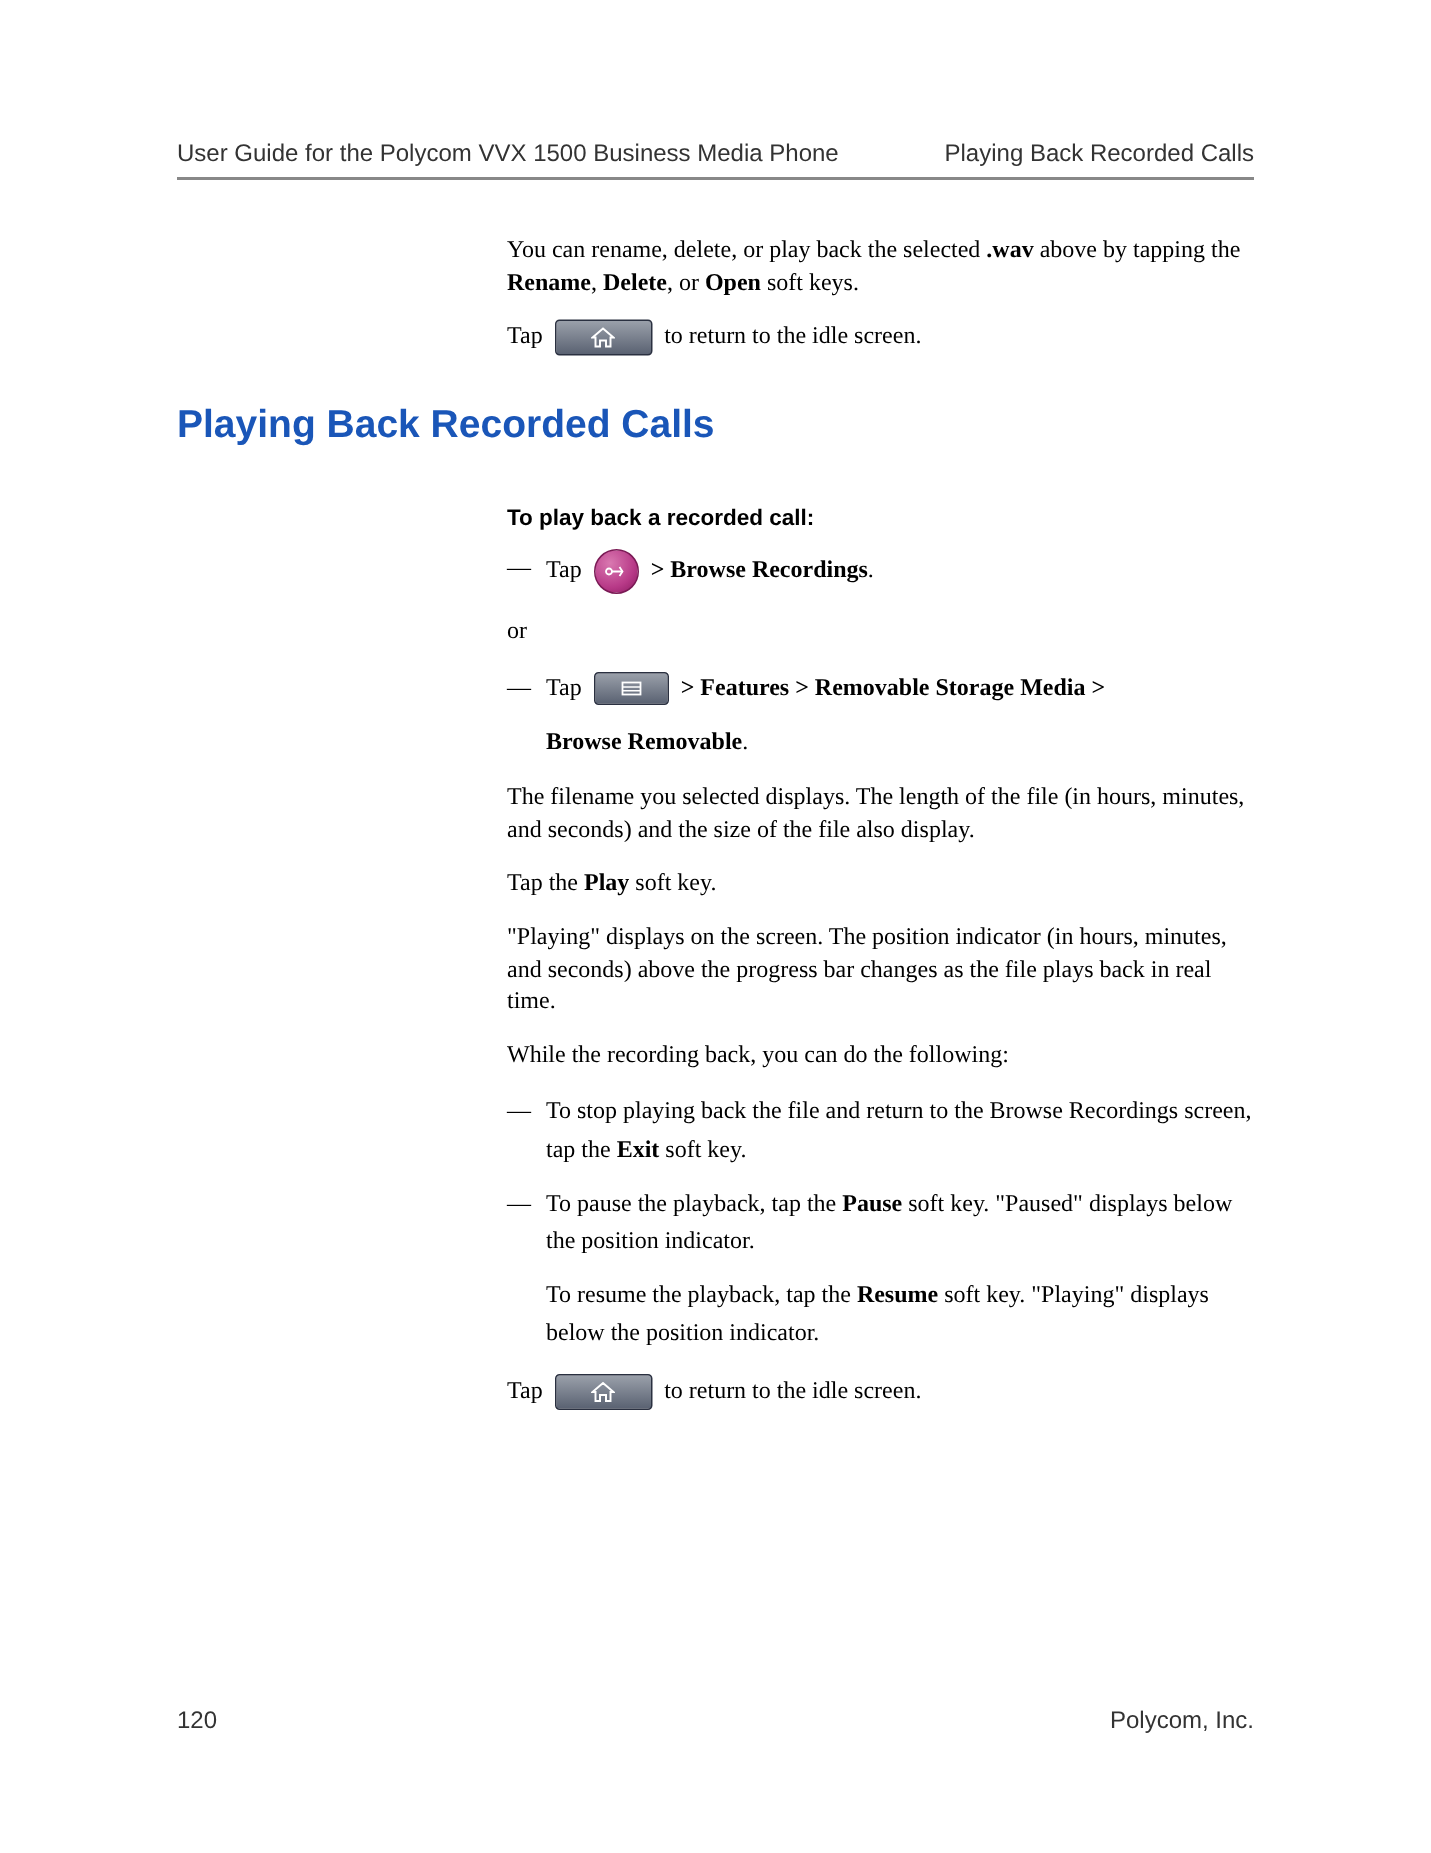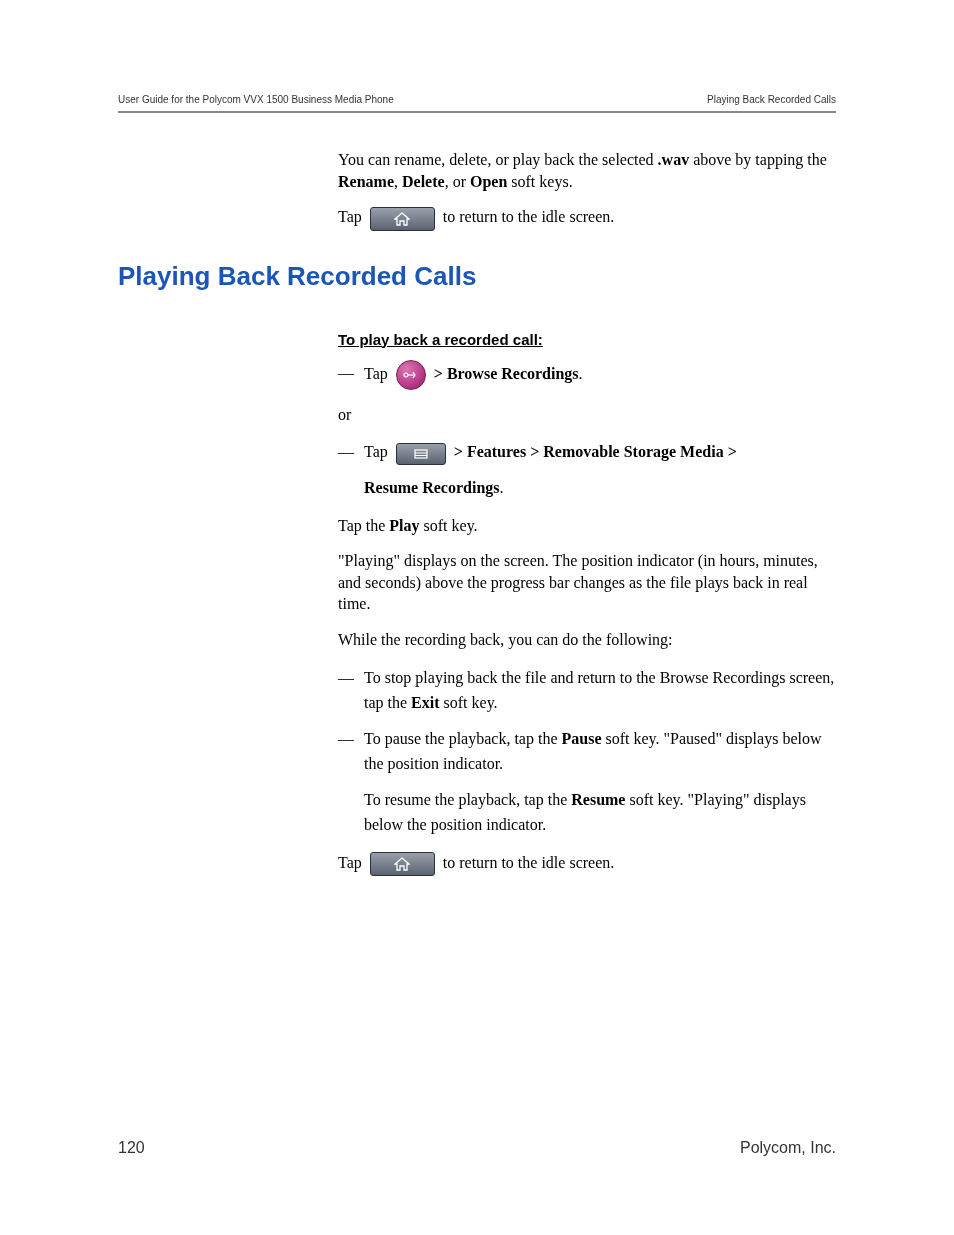--- a/index.html
+++ b/index.html
@@ -13,21 +13,21 @@
     width: 954px;
     height: 1235px;
     position: relative;
     box-sizing: border-box;
     padding: 94px 118px 0 118px;
   }
   .header-row {
     display: flex;
     justify-content: space-between;
     font-family: "Trebuchet MS", "Lucida Sans", Arial, sans-serif;
-    font-size: 10px;
+    font-size: 16px;
     color: #333;
     padding-bottom: 6px;
     border-bottom: 2px solid #888;
     margin-bottom: 36px;
   }
   .body-block {
     margin-left: 220px;
     font-size: 16px;
     line-height: 1.35;
   }
@@ -39,21 +39,20 @@
     font-size: 26px;
     font-weight: bold;
     color: #1a56b8;
     margin: 30px 0 38px 0;
   }
   .subheading {
     font-family: "Trebuchet MS", "Lucida Sans", Arial, sans-serif;
     font-size: 15px;
     font-weight: bold;
     margin: 0 0 10px 0;
-    text-decoration: underline;
   }
   .bold { font-weight: bold; }
   .inline-icon-btn {
     display: inline-block;
     vertical-align: middle;
     width: 63px;
     height: 22px;
     background: linear-gradient(#9aa0aa,#5a6272);
     border: 1px solid #2a3040;
     border-radius: 3px;
@@ -172,26 +171,27 @@
         <span>Tap </span>
         <span class="inline-icon-btn small">
           <svg width="14" height="10" viewBox="0 0 14 10">
             <rect x="1" y="1" width="12" height="8" fill="none" stroke="#fff" stroke-width="1.2"></rect>
             <line x1="1" y1="4" x2="13" y2="4" stroke="#fff" stroke-width="1"></line>
             <line x1="1" y1="6.5" x2="13" y2="6.5" stroke="#fff" stroke-width="1"></line>
           </svg>
         </span>
         <span class="bold"> &gt; Features &gt; Removable Storage Media &gt; </span>
         <div class="continuation">
-          <span class="bold">Resume Recordings</span><span>.</span>
+          <span class="bold">Browse Removable</span><span>.</span>
         </div>
       </li>
     </ul>
 
 
+    <p>The filename you selected displays. The length of the file (in hours, minutes, and seconds) and the size of the file also display.</p>
 
     <p>
       <span>Tap the </span><span class="bold">Play</span><span> soft key.</span>
     </p>
 
     <p>"Playing" displays on the screen. The position indicator (in hours, minutes, and seconds) above the progress bar changes as the file plays back in real time.</p>
 
     <p>While the recording back, you can do the following:</p>
 
     <ul class="dash-list">

